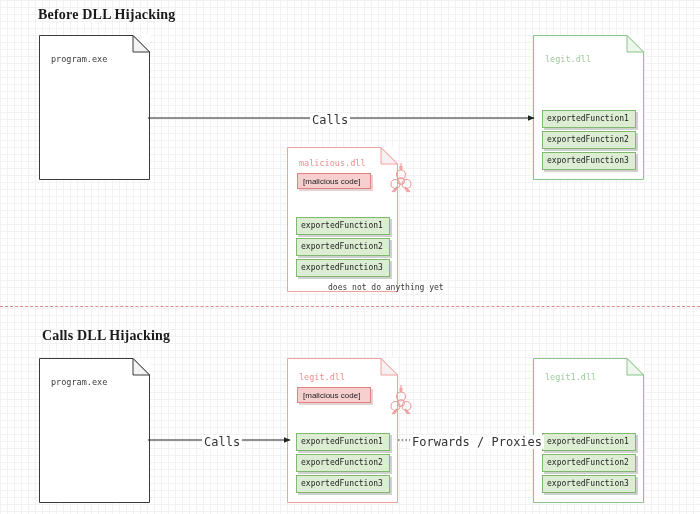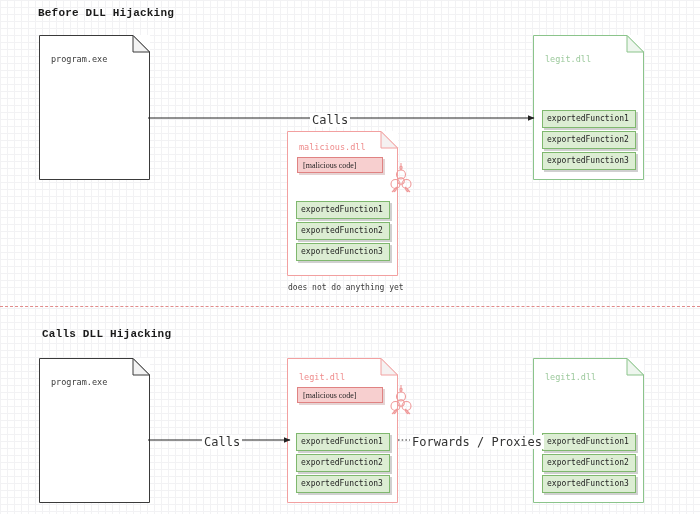--- a/index.html
+++ b/index.html
@@ -24,22 +24,22 @@
       linear-gradient(to bottom, #f2f2f4 1px, transparent 1px),
       linear-gradient(to right, #e2e2e6 1px, transparent 1px),
       linear-gradient(to bottom, #e2e2e6 1px, transparent 1px);
     background-size: 7px 7px, 7px 7px, 35px 35px, 35px 35px;
     background-position: 0 0, 0 0, 0 0, 0 0;
   }
 
   
   .section-title {
     position: absolute;
-    font-family: Liberation Mono, monospace;
-    font-size: 11px;
+    font-family: Liberation Serif, serif;
+    font-size: 14px;
     font-weight: bold;
     color: #1a1a1a;
     letter-spacing: 0.2px;
     white-space: nowrap;
   }
 
   
   .divider {
     position: absolute;
     left: 0;
@@ -96,27 +96,27 @@
     white-space: nowrap;
   }
 
   
   .mal-chip {
     position: absolute;
     box-sizing: border-box;
     background: #f7cfcf;
     border: 1px solid #e08282;
     color: #222222;
-    font-family: Liberation Serif, serif;
+    font-family: Liberation Sans, sans-serif;
     font-size: 8px;
     display: flex;
     align-items: center;
     padding-left: 5px;
     height: 16px;
-    width: 86px;
+    width: 74px;
     box-shadow: 2px 2px 0 rgba(180,130,130,0.35);
     white-space: nowrap;
   }
 
   
   .biohazard {
     position: absolute;
   }
 
   
@@ -133,20 +133,21 @@
     padding: 0 2px;
     white-space: nowrap;
   }
 
   .caption {
     position: absolute;
     font-family: "DejaVu Sans Mono", "Liberation Mono", monospace;
     font-size: 8px;
     color: #3a3a3a;
     white-space: nowrap;
+    margin-left: 40px;
   }
 </style>
 </head>
 <body>
 
 <div id="canvas">
 
   <div class="section-title" style="left:38px; top:7px;">Before DLL Hijacking</div>
 
   <div class="section-title" style="left:42px; top:328px;">Calls DLL Hijacking</div>
@@ -169,21 +170,21 @@
       <path d="M94 0.5 L 110.5 17" fill="none" stroke="#8bc48b" stroke-width="1"></path>
     </svg>
     <div class="doc-label" style="left:12px; top:19px;">legit.dll</div>
     <div class="fn-list" style="left:9px; top:75px;">
       <div class="fn-row">exportedFunction1</div>
       <div class="fn-row">exportedFunction2</div>
       <div class="fn-row">exportedFunction3</div>
     </div>
   </div>
 
-  <div class="doc red" style="left:287px; top:131px; width:111px; height:145px;">
+  <div class="doc red" style="left:287px; top:147px; width:111px; height:145px;">
     <svg class="outline" width="111" height="145" viewBox="0 0 111 145">
       <path d="M0.5 0.5 H 94 L 110.5 17 V 144.5 H 0.5 Z" fill="#ffffff" stroke="#f2a0a0" stroke-width="1"></path>
       <path d="M94 0.5 L 94 17 L 110.5 17" fill="#f5f1f1" stroke="#f2a0a0" stroke-width="1"></path>
       <path d="M94 0.5 L 110.5 17" fill="none" stroke="#f2a0a0" stroke-width="1"></path>
     </svg>
     <div class="doc-label" style="left:12px; top:11px;">malicious.dll</div>
     <div class="mal-chip" style="left:10px; top:26px;">[malicious code]</div>
     <div class="fn-list" style="left:9px; top:70px;">
       <div class="fn-row">exportedFunction1</div>
       <div class="fn-row">exportedFunction2</div>

